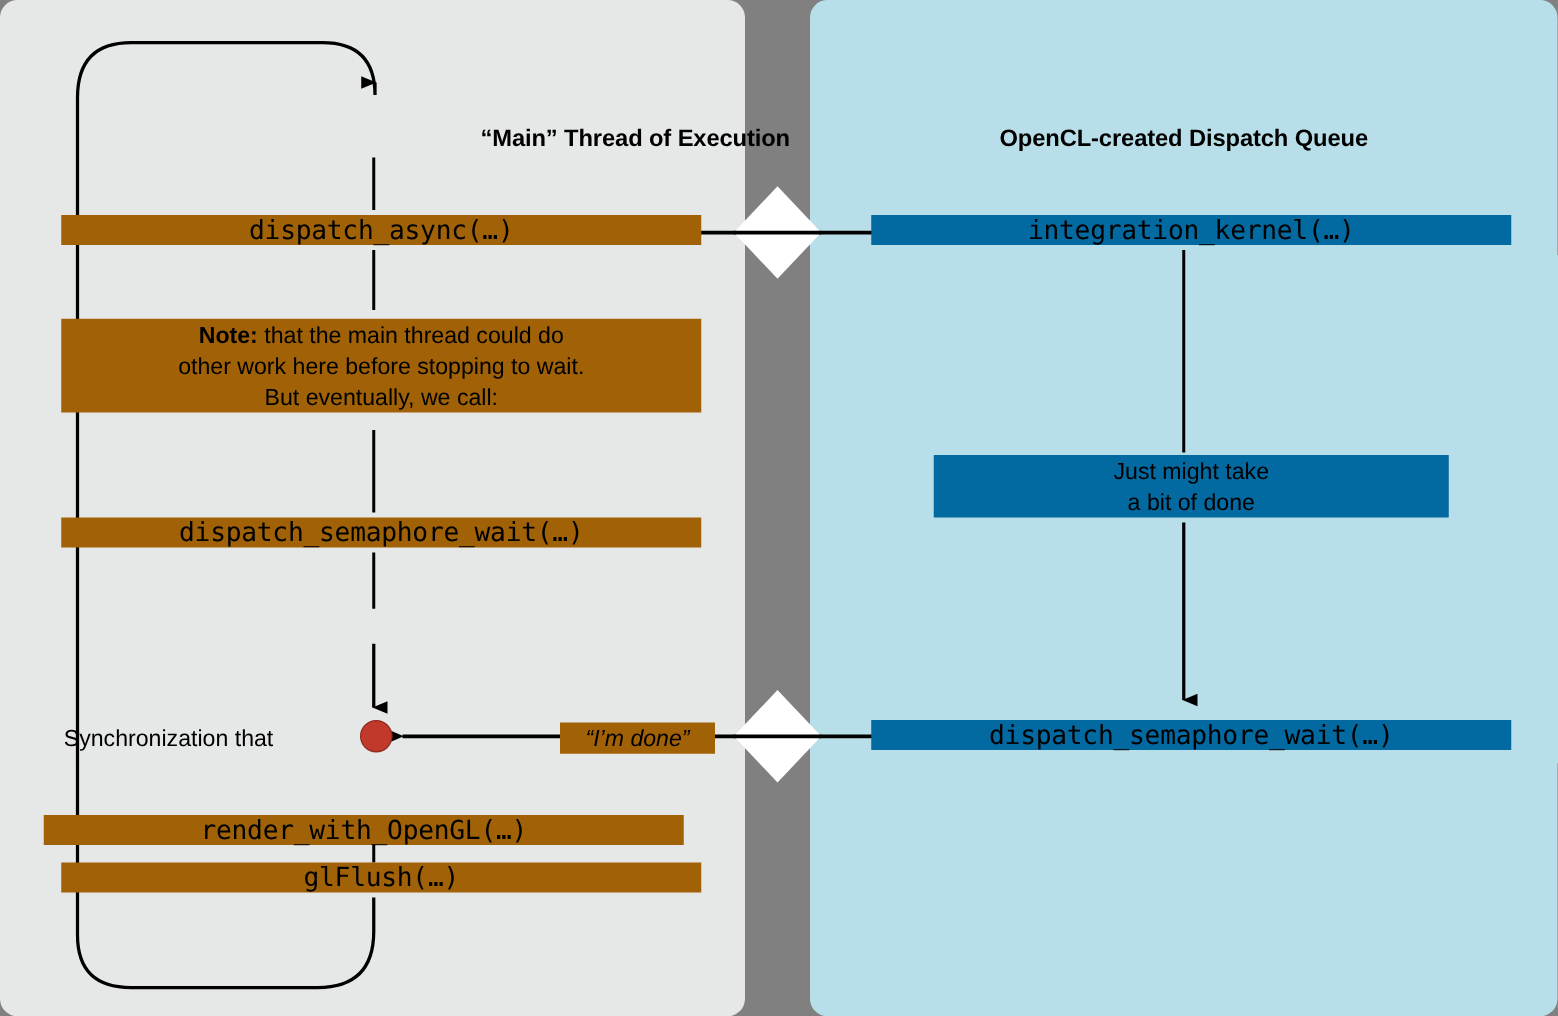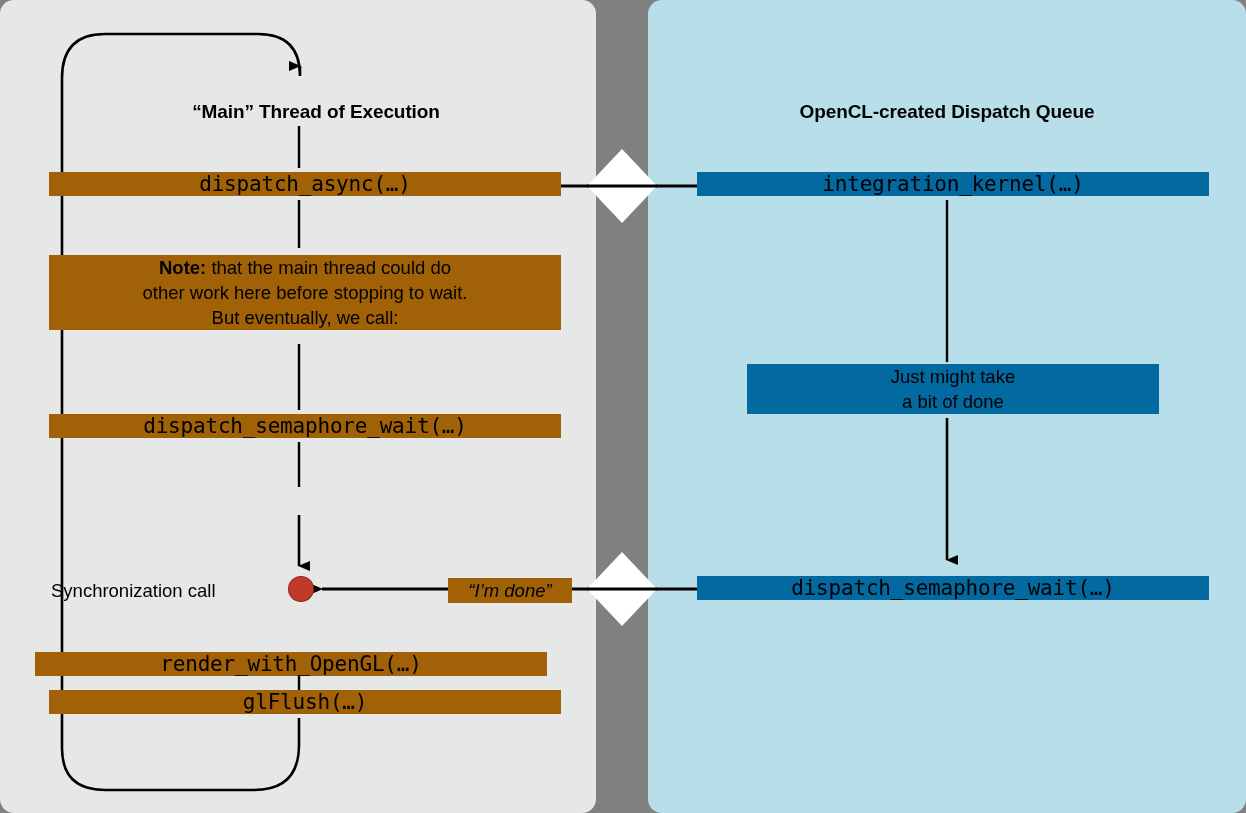--- a/index.html
+++ b/index.html
@@ -17,21 +17,21 @@
 
   .panel-title{
     position:absolute;
     font-weight:bold;
     font-size:19px;
     color:#000;
     text-align:center;
     white-space:nowrap;
     letter-spacing:-0.1px;
   }
-  #title-left{left:0;width:632px;top:101px;}
+  #title-left{left:0;width:632px;top:101px;text-align:right;}
   #title-right{left:648px;width:598px;top:101px;}
 
   .mono{
     font-family:"DejaVu Sans Mono", monospace;
     font-size:21px;
     color:#000;
     white-space:nowrap;
     position:absolute;
     text-align:center;
     letter-spacing:-0.2px;
@@ -119,21 +119,21 @@
 
   <div class="prose chip chip-grey" style="left:49px;width:500px;top:255px;">
     <div><b>Note:</b><span> that the main thread could do</span></div>
     <div>other work here before stopping to wait.</div>
     <div>But eventually, we call:</div>
   </div>
 
   <div class="mono chip chip-grey" style="left:49px;width:500px;top:414px;">dispatch_semaphore_wait(…)</div>
 
 
-  <div class="prose" style="left:51px;width:226px;top:578px;text-align:left;">Synchronization call</div>
+  <div class="prose" style="left:51px;width:226px;top:578px;text-align:left;">Synchronization that</div>
   <div class="syncdot" style="left:288px;top:576px;">
     <div class="syncdot-ring"></div>
   </div>
 
   <div class="mono chip chip-grey" style="left:35px;width:500px;top:632px;margin-top:20px;">render_with_OpenGL(…)</div>
 
   <div class="mono chip chip-grey" style="left:49px;width:500px;top:690px;">glFlush(…)</div>
 
   <div class="mono chip chip-blue" style="left:697px;width:500px;top:172px;">integration_kernel(…)</div>
 

